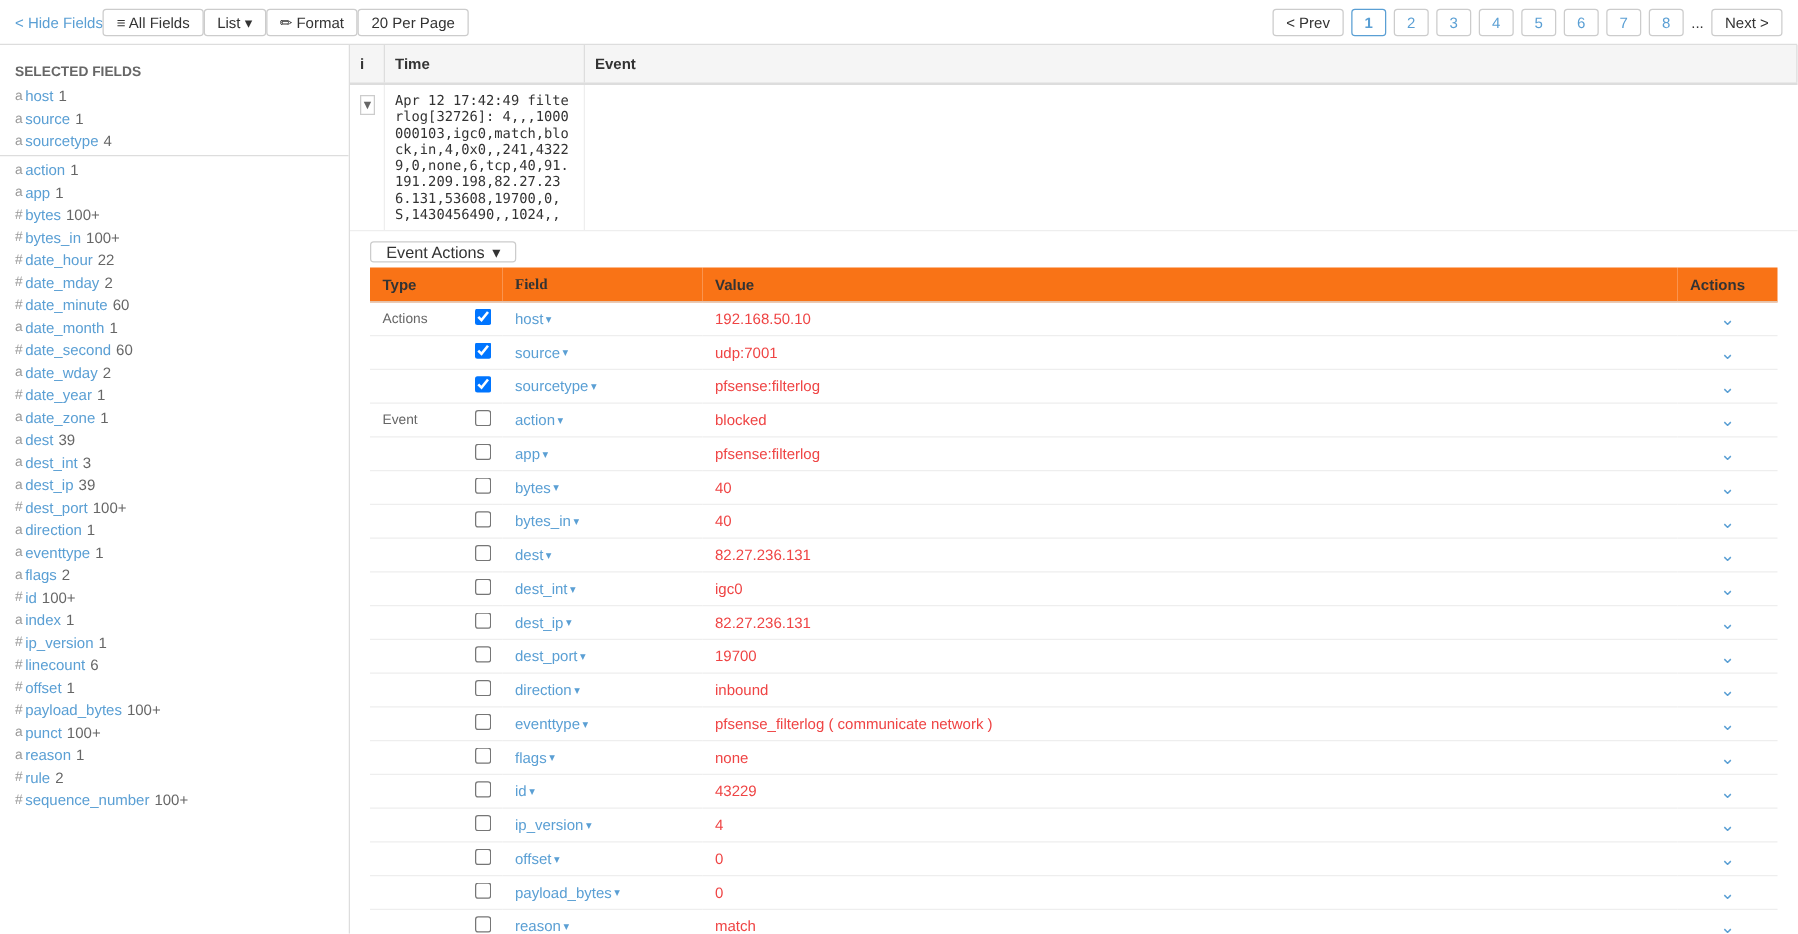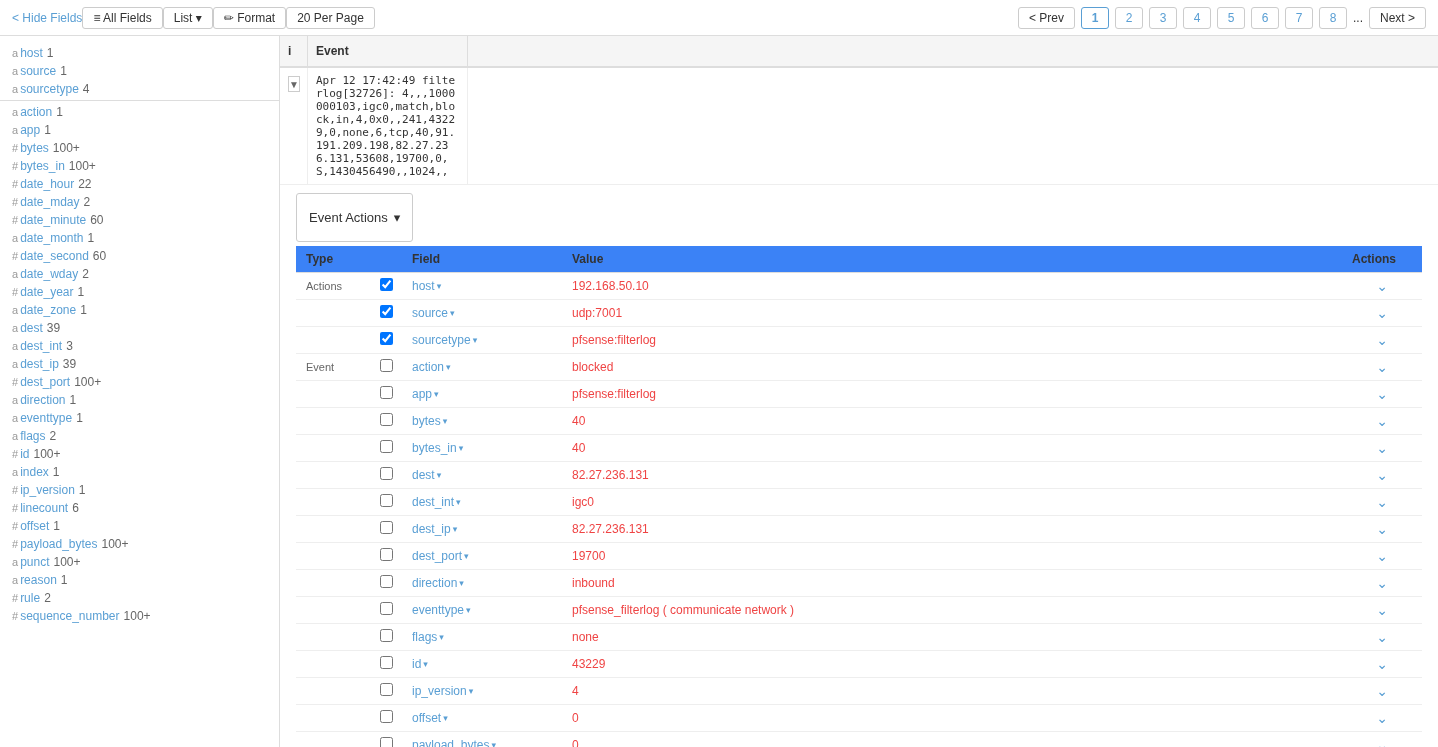--- a/index.html
+++ b/index.html
@@ -35,35 +35,35 @@
     .results-header-cell { padding: 8px 8px; font-weight: bold; font-size: 12px; color: #333; border-right: 1px solid #ddd; }
     
     
     .result-row { display: grid; grid-template-columns: 28px 160px 1fr; border-bottom: 1px solid #eee; }
     .result-cell { padding: 6px 8px; vertical-align: top; border-right: 1px solid #eee; font-size: 11px; }
     .result-cell.expand-cell { display: flex; align-items: flex-start; padding-top: 8px; }
     .result-cell.time-cell { color: #333; font-size: 11px; }
     .result-cell.event-cell { font-family: monospace; font-size: 11px; word-break: break-all; color: #333; }
     
     .expand-btn { background: none; border: 1px solid #ccc; cursor: pointer; width: 16px; height: 16px; font-size: 10px; display: flex; align-items: center; justify-content: center; color: #666; }
-    .event-actions-btn { border: 1px solid #ccc; background: #fff; padding: 16px 12px; border-radius: 3px; cursor: pointer; font-size: 13px; color: #333; display: flex; align-items: center; gap: 6px; }
+    .event-actions-btn { border: 1px solid #ccc; background: #fff; padding: 0 12px; border-radius: 3px; cursor: pointer; font-size: 13px; color: #333; display: flex; align-items: center; gap: 6px; }
     
     
     .field-table { width: 100%; border-collapse: collapse; margin-top: 4px; }
-    .field-table th { text-align: left; padding: 6px 10px; font-size: 12px; font-weight: bold; color: #333; border-bottom: 1px solid #ddd; background: #3b82f6; }
+    .field-table th { text-align: left; padding: 6px 10px; font-size: 12px; font-weight: bold; color: #333; border-bottom: 1px solid #ddd; background: #f97316; }
     .field-table td { padding: 5px 10px; font-size: 12px; border-bottom: 1px solid #eee; vertical-align: middle; }
     .field-name-link { color: #5a9fd4; cursor: pointer; text-decoration: none; display: flex; align-items: center; gap: 2px; }
     .field-dropdown { font-size: 9px; color: #5a9fd4; }
     .field-value { color: #ef4444; cursor: pointer; }
     .actions-chevron { color: #5a9fd4; cursor: pointer; font-size: 14px; }
     input[type="checkbox"] { cursor: pointer; }
     
     th.type-col { width: 80px; }
     th.check-col { width: 26px; padding: 6px 4px; }
-    th.field-col { width: 160px; }
+    th.field-col { width: 160px; font-family: Liberation Serif, serif; }
     th.actions-col { width: 80px; }
     
     td.type-col { color: #666; font-size: 11px; }
     td.check-col { padding: 5px 4px; }
     
     .divider { height: 1px; background: #ddd; margin: 2px 0; }
   </style>
 </head>
 <body>
 
@@ -86,20 +86,21 @@
     <button class="page-btn">7</button>
     <button class="page-btn">8</button>
     <span>...</span>
     <button class="btn-outline">Next &gt;</button>
   </div>
 </div>
 
 <div class="main">
 
   <div class="sidebar">
+    <div class="sidebar-section-title">SELECTED FIELDS</div>
     <div id="selected-fields-list">
         <div class="sidebar-field">
           <span class="field-prefix">a</span> 
           <span>host</span> 
           <span class="field-count">1</span>
         </div>
         <div class="sidebar-field">
           <span class="field-prefix">a</span> 
           <span>source</span> 
           <span class="field-count">1</span>
@@ -257,20 +258,21 @@
           <span>sequence_number</span> 
           <span class="field-count">100+</span>
         </div>
       </div>
   </div>
 
   <div class="content">
 
     <div class="results-header">
       <div class="results-header-cell">i</div>
+      <div class="results-header-cell">Time</div>
       <div class="results-header-cell">Event</div>
     </div>
 
     <div class="result-row">
       <div class="result-cell expand-cell">
         <button class="expand-btn">▼</button>
       </div>
       <div class="result-cell event-cell">Apr 12 17:42:49 filterlog[32726]: 4,,,1000000103,igc0,match,block,in,4,0x0,,241,43229,0,none,6,tcp,40,91.191.209.198,82.27.236.131,53608,19700,0,S,1430456490,,1024,,</div>
     </div>
 

